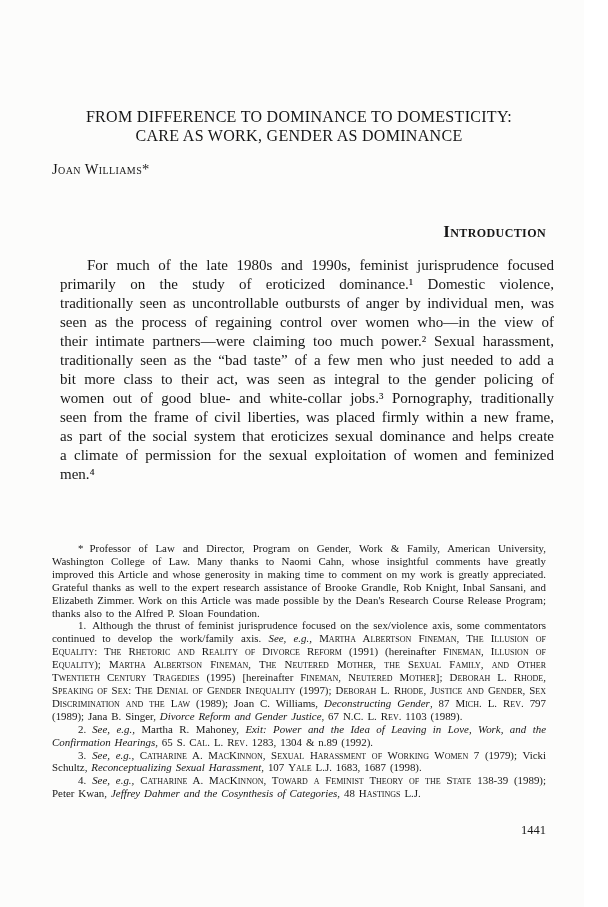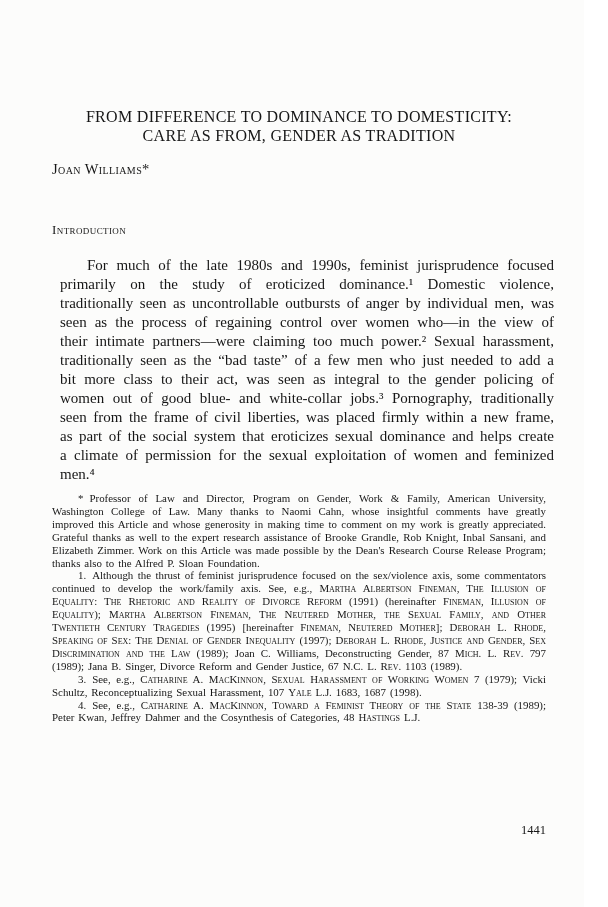--- a/index.html
+++ b/index.html
@@ -35,82 +35,84 @@
     text-align: left;
     font-variant: small-caps;
     font-size: 14.5px;
     letter-spacing: 0.4px;
   }
   .heading {
     position: absolute;
     left: 52px;
     width: 494px;
     top: 222px;
-    text-align: left;
+    text-align: right;
     font-variant: small-caps;
-    font-size: 13px;
+    font-size: 17px;
     letter-spacing: 0.4px;
+    font-weight: bold;
   }
   .body-par {
     position: absolute;
     left: 52px;
     width: 494px;
     top: 248px;
     margin: 8px;
     font-size: 15px;
     line-height: 19px;
     text-align: justify;
     text-indent: 27px;
     word-spacing: 1.8px;
   }
   .footnotes {
     position: absolute;
     left: 52px;
     width: 494px;
-    top: 492px;
+    top: 542px;
     font-size: 10.9px;
     line-height: 12.9px;
     text-align: justify;
     word-spacing: 1.2px;
   }
   .footnote {
     margin: 0;
     text-indent: 26px;
   }
   .fn-marker { margin-right: 6px; }
   .plain {}
-  .italic { }
+  .italic { font-style: italic; }
   .smallcaps { font-variant: small-caps; margin-top: 48px; }
   .pageno {
     position: absolute;
     left: 52px;
     width: 494px;
     top: 823px;
     text-align: right;
     font-size: 12.5px;
   }
 </style>
 </head>
 <body>
 
 <div class="page">
 
   <div class="title">
     <div>FROM DIFFERENCE TO DOMINANCE TO DOMESTICITY:</div>
-    <div>CARE AS FROM, GENDER AS TRADITION</div>
+    <div>CARE AS WORK, GENDER AS DOMINANCE</div>
   </div>
 
   <div class="author">Joan Williams*</div>
 
   <div class="heading">Introduction</div>
 
   <p class="body-par">For much of the late 1980s and 1990s, feminist jurisprudence focused primarily on the study of eroticized dominance.¹  Domestic violence, traditionally seen as uncontrollable outbursts of anger by individual men, was seen as the process of regaining control over women who—in the view of their intimate partners—were claiming too much power.²  Sexual harassment, traditionally seen as the “bad taste” of a few men who just needed to add a bit more class to their act, was seen as integral to the gender policing of women out of good blue- and white-collar jobs.³  Pornography, traditionally seen from the frame of civil liberties, was placed firmly within a new frame, as part of the social system that eroticizes sexual dominance and helps create a climate of permission for the sexual exploitation of women and feminized men.⁴</p>
 
   <div class="footnotes">
       <p class="footnote"><span class="fn-marker">*</span><span class="plain">Professor of Law and Director, Program on Gender, Work &amp; Family, American University, Washington College of Law.  Many thanks to Naomi Cahn, whose insightful comments have greatly improved this Article and whose generosity in making time to comment on my work is greatly appreciated.  Grateful thanks as well to the expert research assistance of Brooke Grandle, Rob Knight, Inbal Sansani, and Elizabeth Zimmer.  Work on this Article was made possible by the Dean's Research Course Release Program; thanks also to the Alfred P. Sloan Foundation.</span></p>
       <p class="footnote"><span class="fn-marker">1.</span><span class="plain">Although the thrust of feminist jurisprudence focused on the sex/violence axis, some commentators continued to develop the work/family axis.  </span><span class="italic">See, e.g., </span><span class="smallcaps">Martha Albertson Fineman, The Illusion of Equality: The Rhetoric and Reality of Divorce Reform</span><span class="plain"> (1991) (hereinafter </span><span class="smallcaps">Fineman, Illusion of Equality</span><span class="plain">); </span><span class="smallcaps">Martha Albertson Fineman, The Neutered Mother, the Sexual Family, and Other Twentieth Century Tragedies</span><span class="plain"> (1995) [hereinafter </span><span class="smallcaps">Fineman, Neutered Mother</span><span class="plain">]; </span><span class="smallcaps">Deborah L. Rhode, Speaking of Sex: The Denial of Gender Inequality</span><span class="plain"> (1997); </span><span class="smallcaps">Deborah L. Rhode, Justice and Gender, Sex Discrimination and the Law</span><span class="plain"> (1989); Joan C. Williams, </span><span class="italic">Deconstructing Gender</span><span class="plain">, 87 </span><span class="smallcaps">Mich. L. Rev.</span><span class="plain"> 797 (1989); Jana B. Singer, </span><span class="italic">Divorce Reform and Gender Justice</span><span class="plain">, 67 </span><span class="smallcaps">N.C. L. Rev.</span><span class="plain"> 1103 (1989).</span></p>
+      <p class="footnote"><span class="fn-marker">2.</span><span class="italic">See, e.g., </span><span class="plain">Martha R. Mahoney, </span><span class="italic">Exit: Power and the Idea of Leaving in Love, Work, and the Confirmation Hearings</span><span class="plain">, 65 </span><span class="smallcaps">S. Cal. L. Rev.</span><span class="plain"> 1283, 1304 &amp; n.89 (1992).</span></p>
       <p class="footnote"><span class="fn-marker">3.</span><span class="italic">See, e.g., </span><span class="smallcaps">Catharine A. MacKinnon, Sexual Harassment of Working Women</span><span class="plain"> 7 (1979); Vicki Schultz, </span><span class="italic">Reconceptualizing Sexual Harassment</span><span class="plain">, 107 </span><span class="smallcaps">Yale L.J.</span><span class="plain"> 1683, 1687 (1998).</span></p>
       <p class="footnote"><span class="fn-marker">4.</span><span class="italic">See, e.g., </span><span class="smallcaps">Catharine A. MacKinnon, Toward a Feminist Theory of the State</span><span class="plain"> 138-39 (1989); Peter Kwan, </span><span class="italic">Jeffrey Dahmer and the Cosynthesis of Categories</span><span class="plain">, 48 </span><span class="smallcaps">Hastings L.J.</span></p>
     </div>
 
   <div class="pageno">1441</div>
 
 </div>
 
 </body></html>

